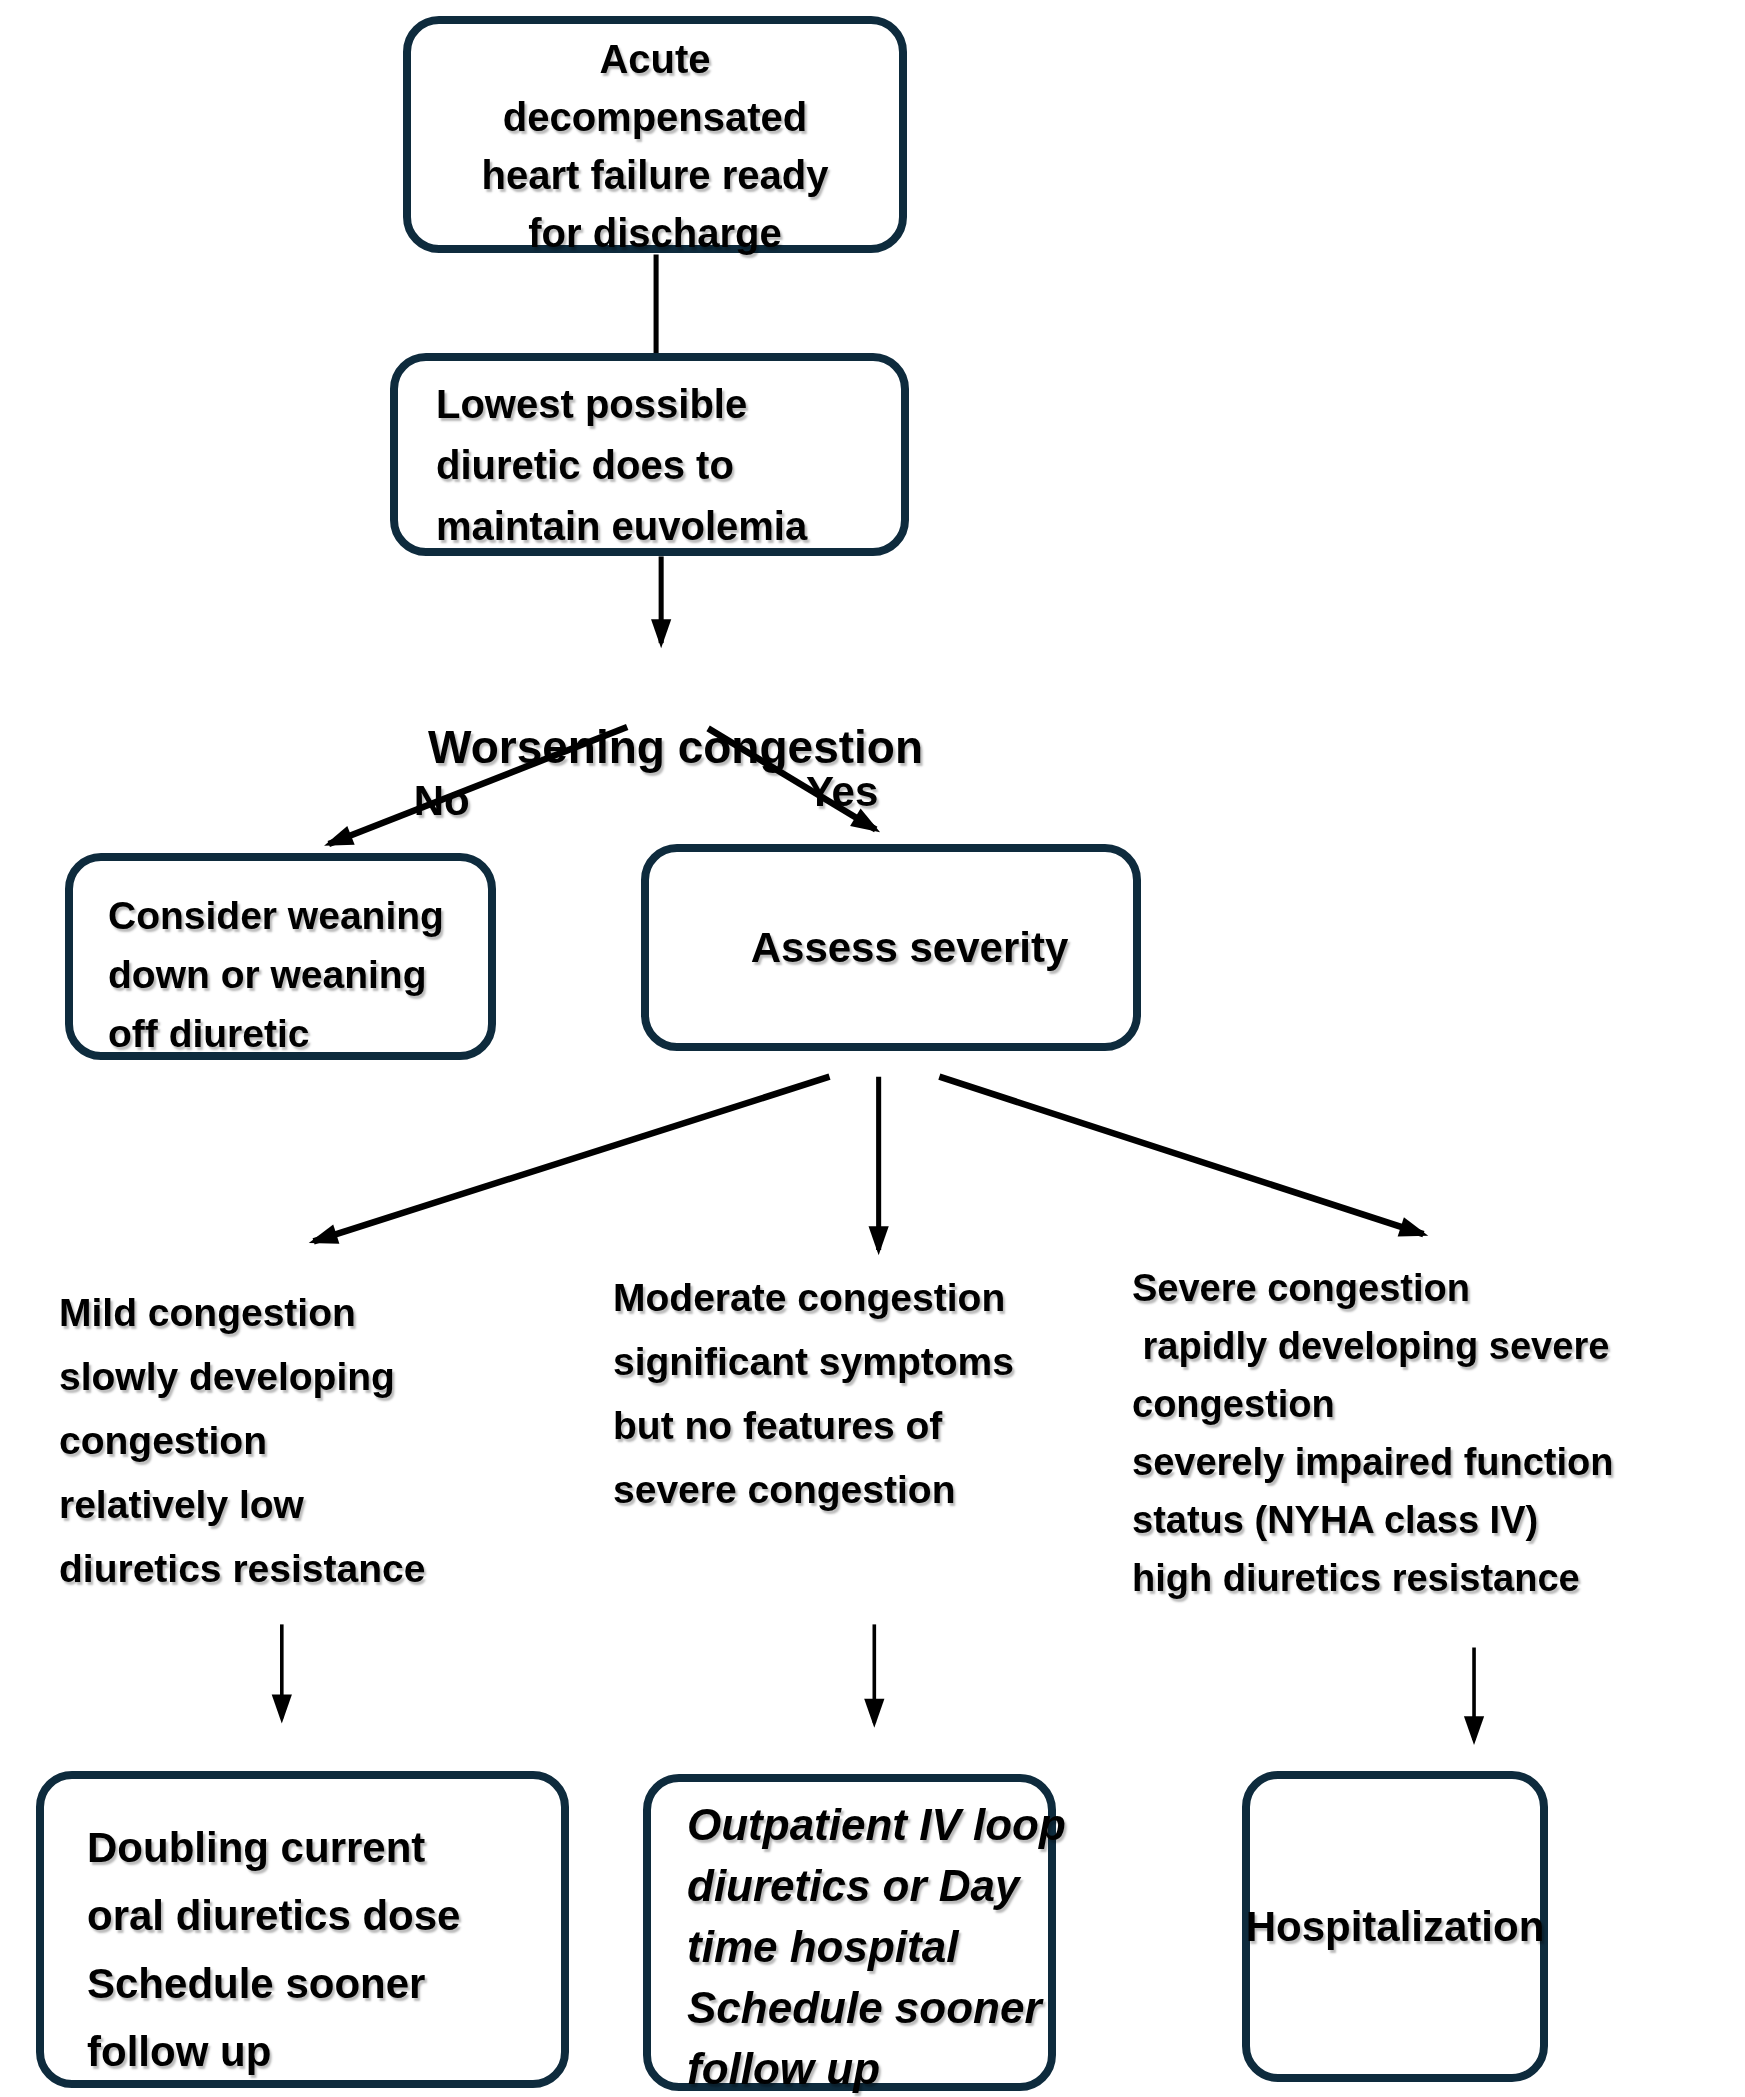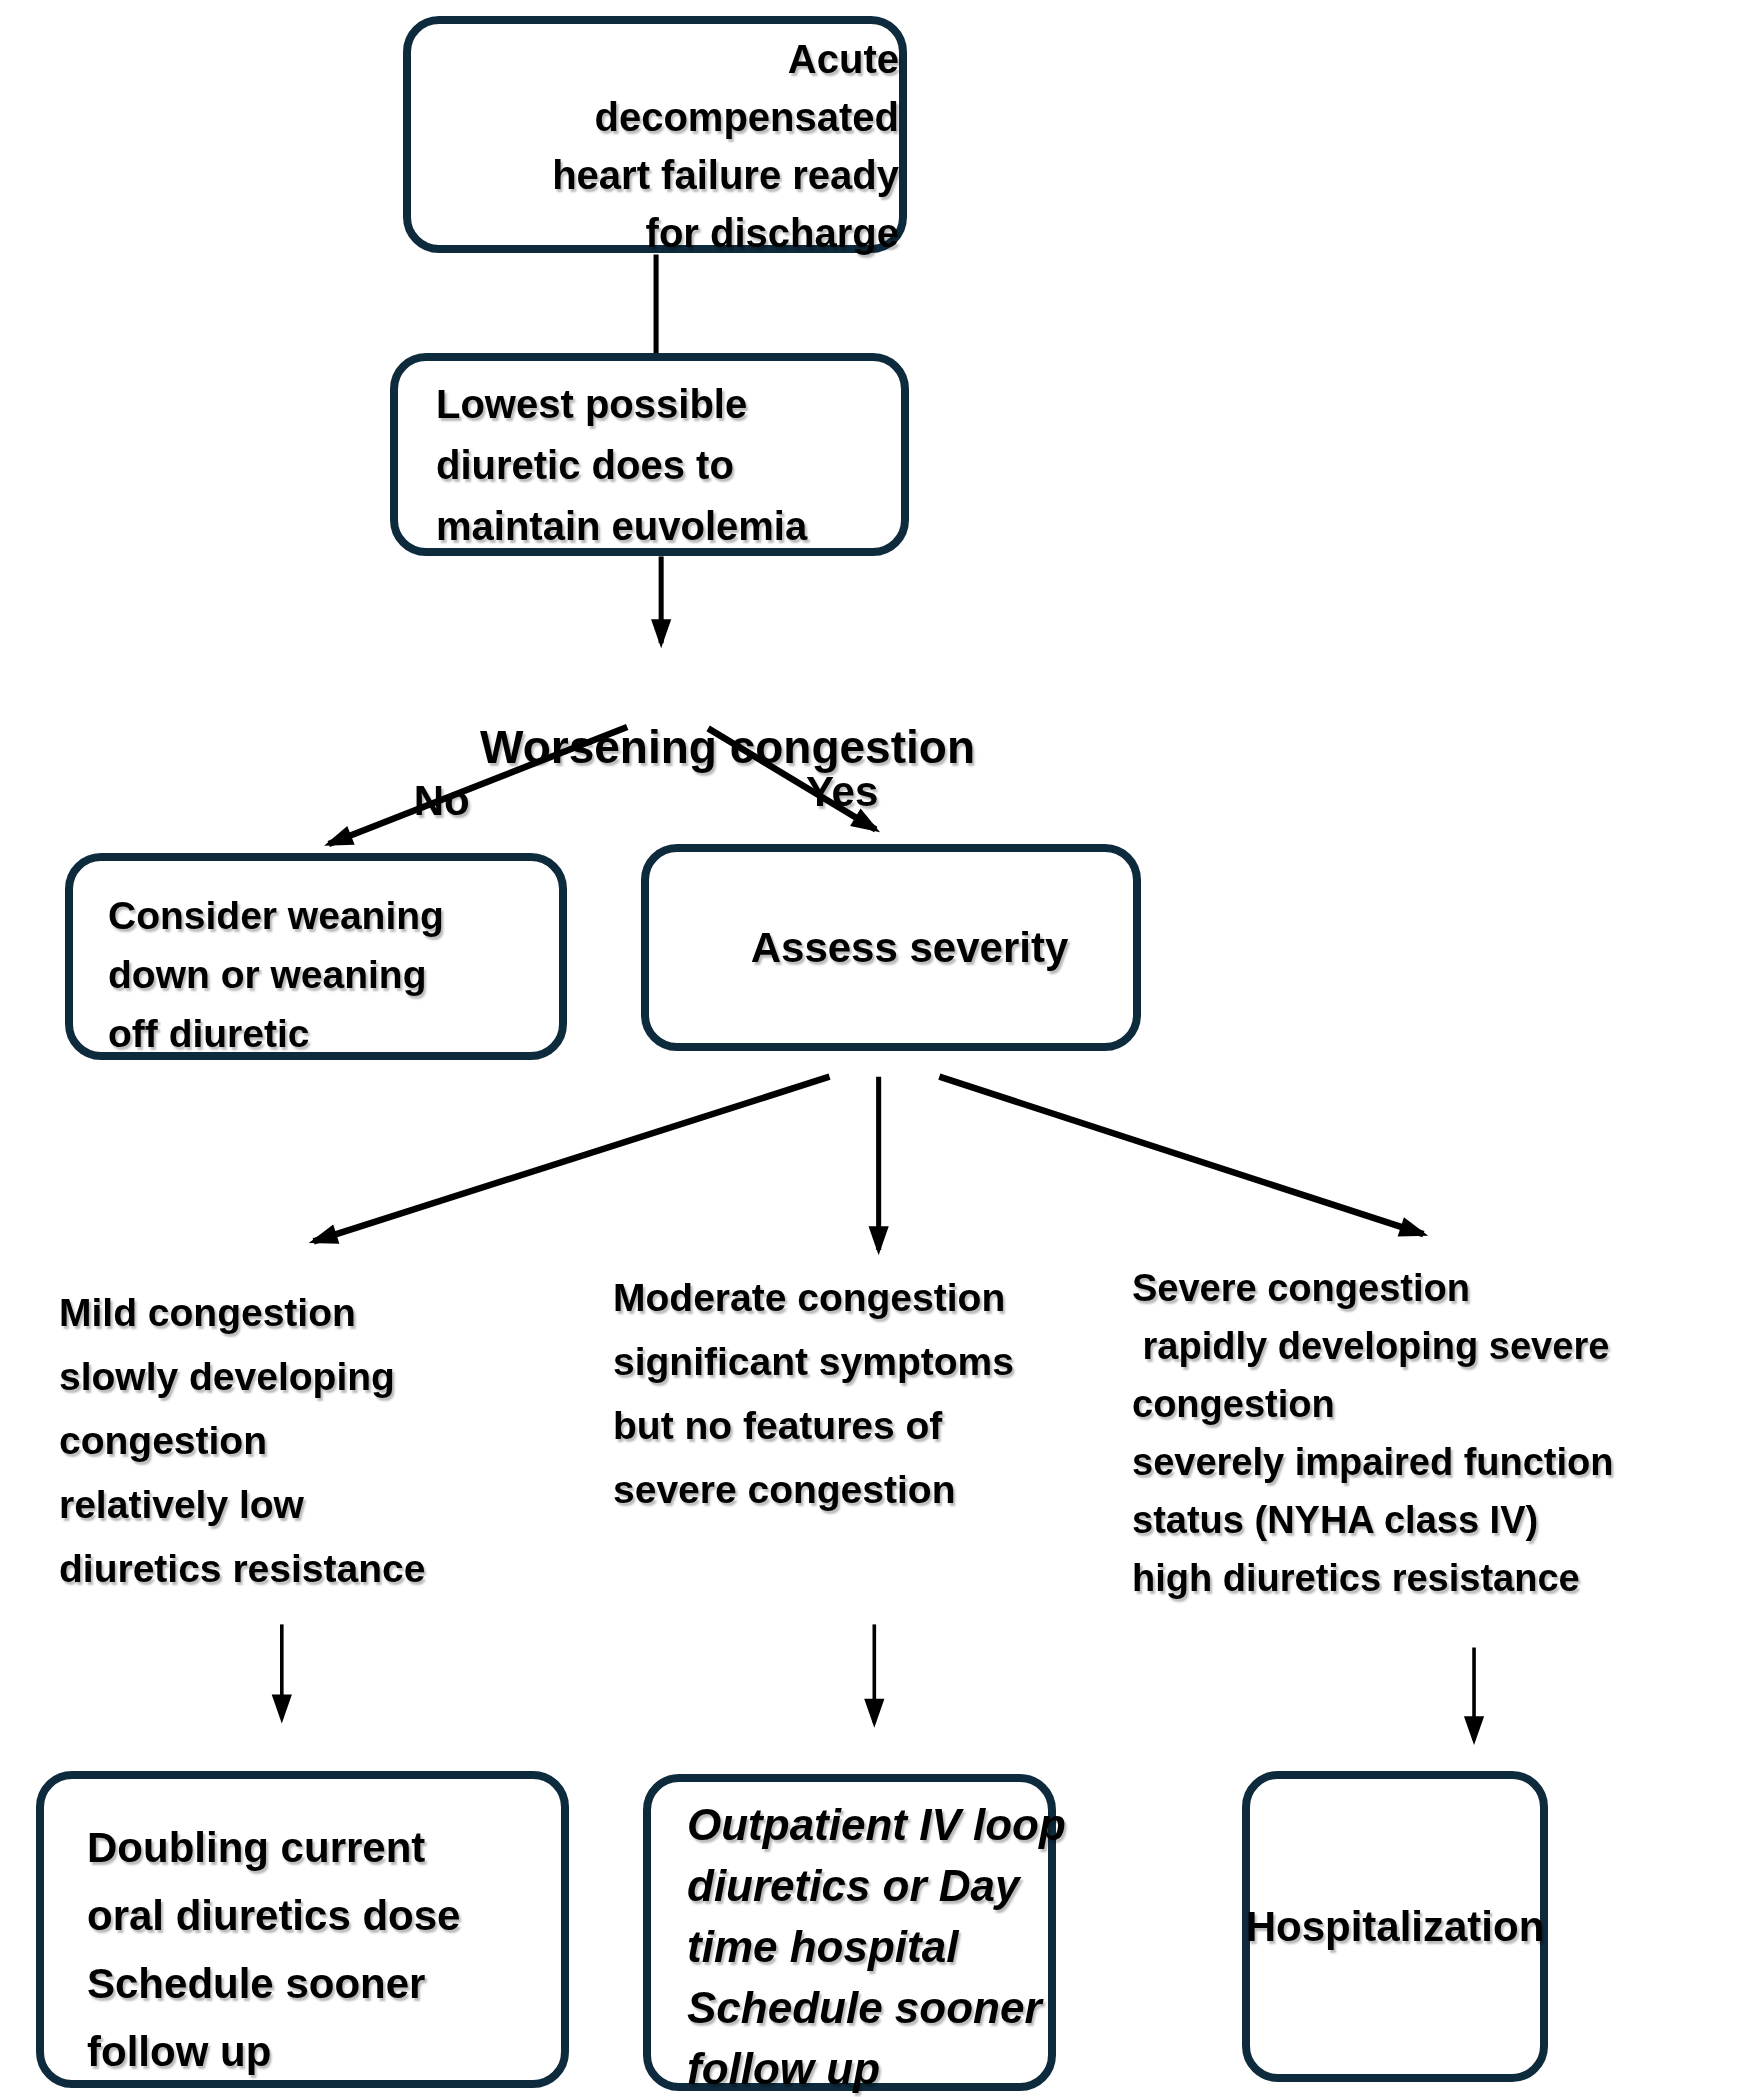--- a/index.html
+++ b/index.html
@@ -29,21 +29,21 @@
     background:#ffffff;
     border:8px solid var(--box-border);
     border-radius:36px;
     color:var(--text);
     font-weight:bold;
   }
   .tl{
     white-space:pre;
     text-shadow:2.2px 2.9px 2.2px rgba(0,0,0,0.28);
   }
-  .center-text{text-align:right;}
+  .center-text{text-align:center;}
   .flex-center{
     display:flex;
     align-items:center;
     justify-content:center;
   }
   .freetext{
     position:absolute;
     color:var(--text);
     font-weight:bold;
   }
@@ -95,21 +95,21 @@
     <span>Worsening congestion</span>
   </div>
 
   <div class="lbl" style="left:367px;top:729px;font-size:42px;">
     <span>No</span>
   </div>
   <div class="lbl" style="left:760px;top:720px;font-size:42px;">
     <span>Yes</span>
   </div>
 
-  <div class="box" style="left:65px;top:853px;width:502px;height:207px;padding:24.6px 0 0 35px;font-size:39px;line-height:59px;">
+  <div class="box" style="left:65px;top:853px;width:431px;height:207px;padding:24.6px 0 0 35px;font-size:39px;line-height:59px;">
     <div class="tl">Consider weaning</div>
     <div class="tl">down or weaning</div>
     <div class="tl">off diuretic</div>
   </div>
 
   <div class="box flex-center" style="left:641px;top:844px;width:500px;height:207px;font-size:42px;padding-left:37px;">
     <div class="tl">Assess severity</div>
   </div>
 
   <div class="freetext" style="left:59px;top:1281px;font-size:39px;line-height:64px;">

